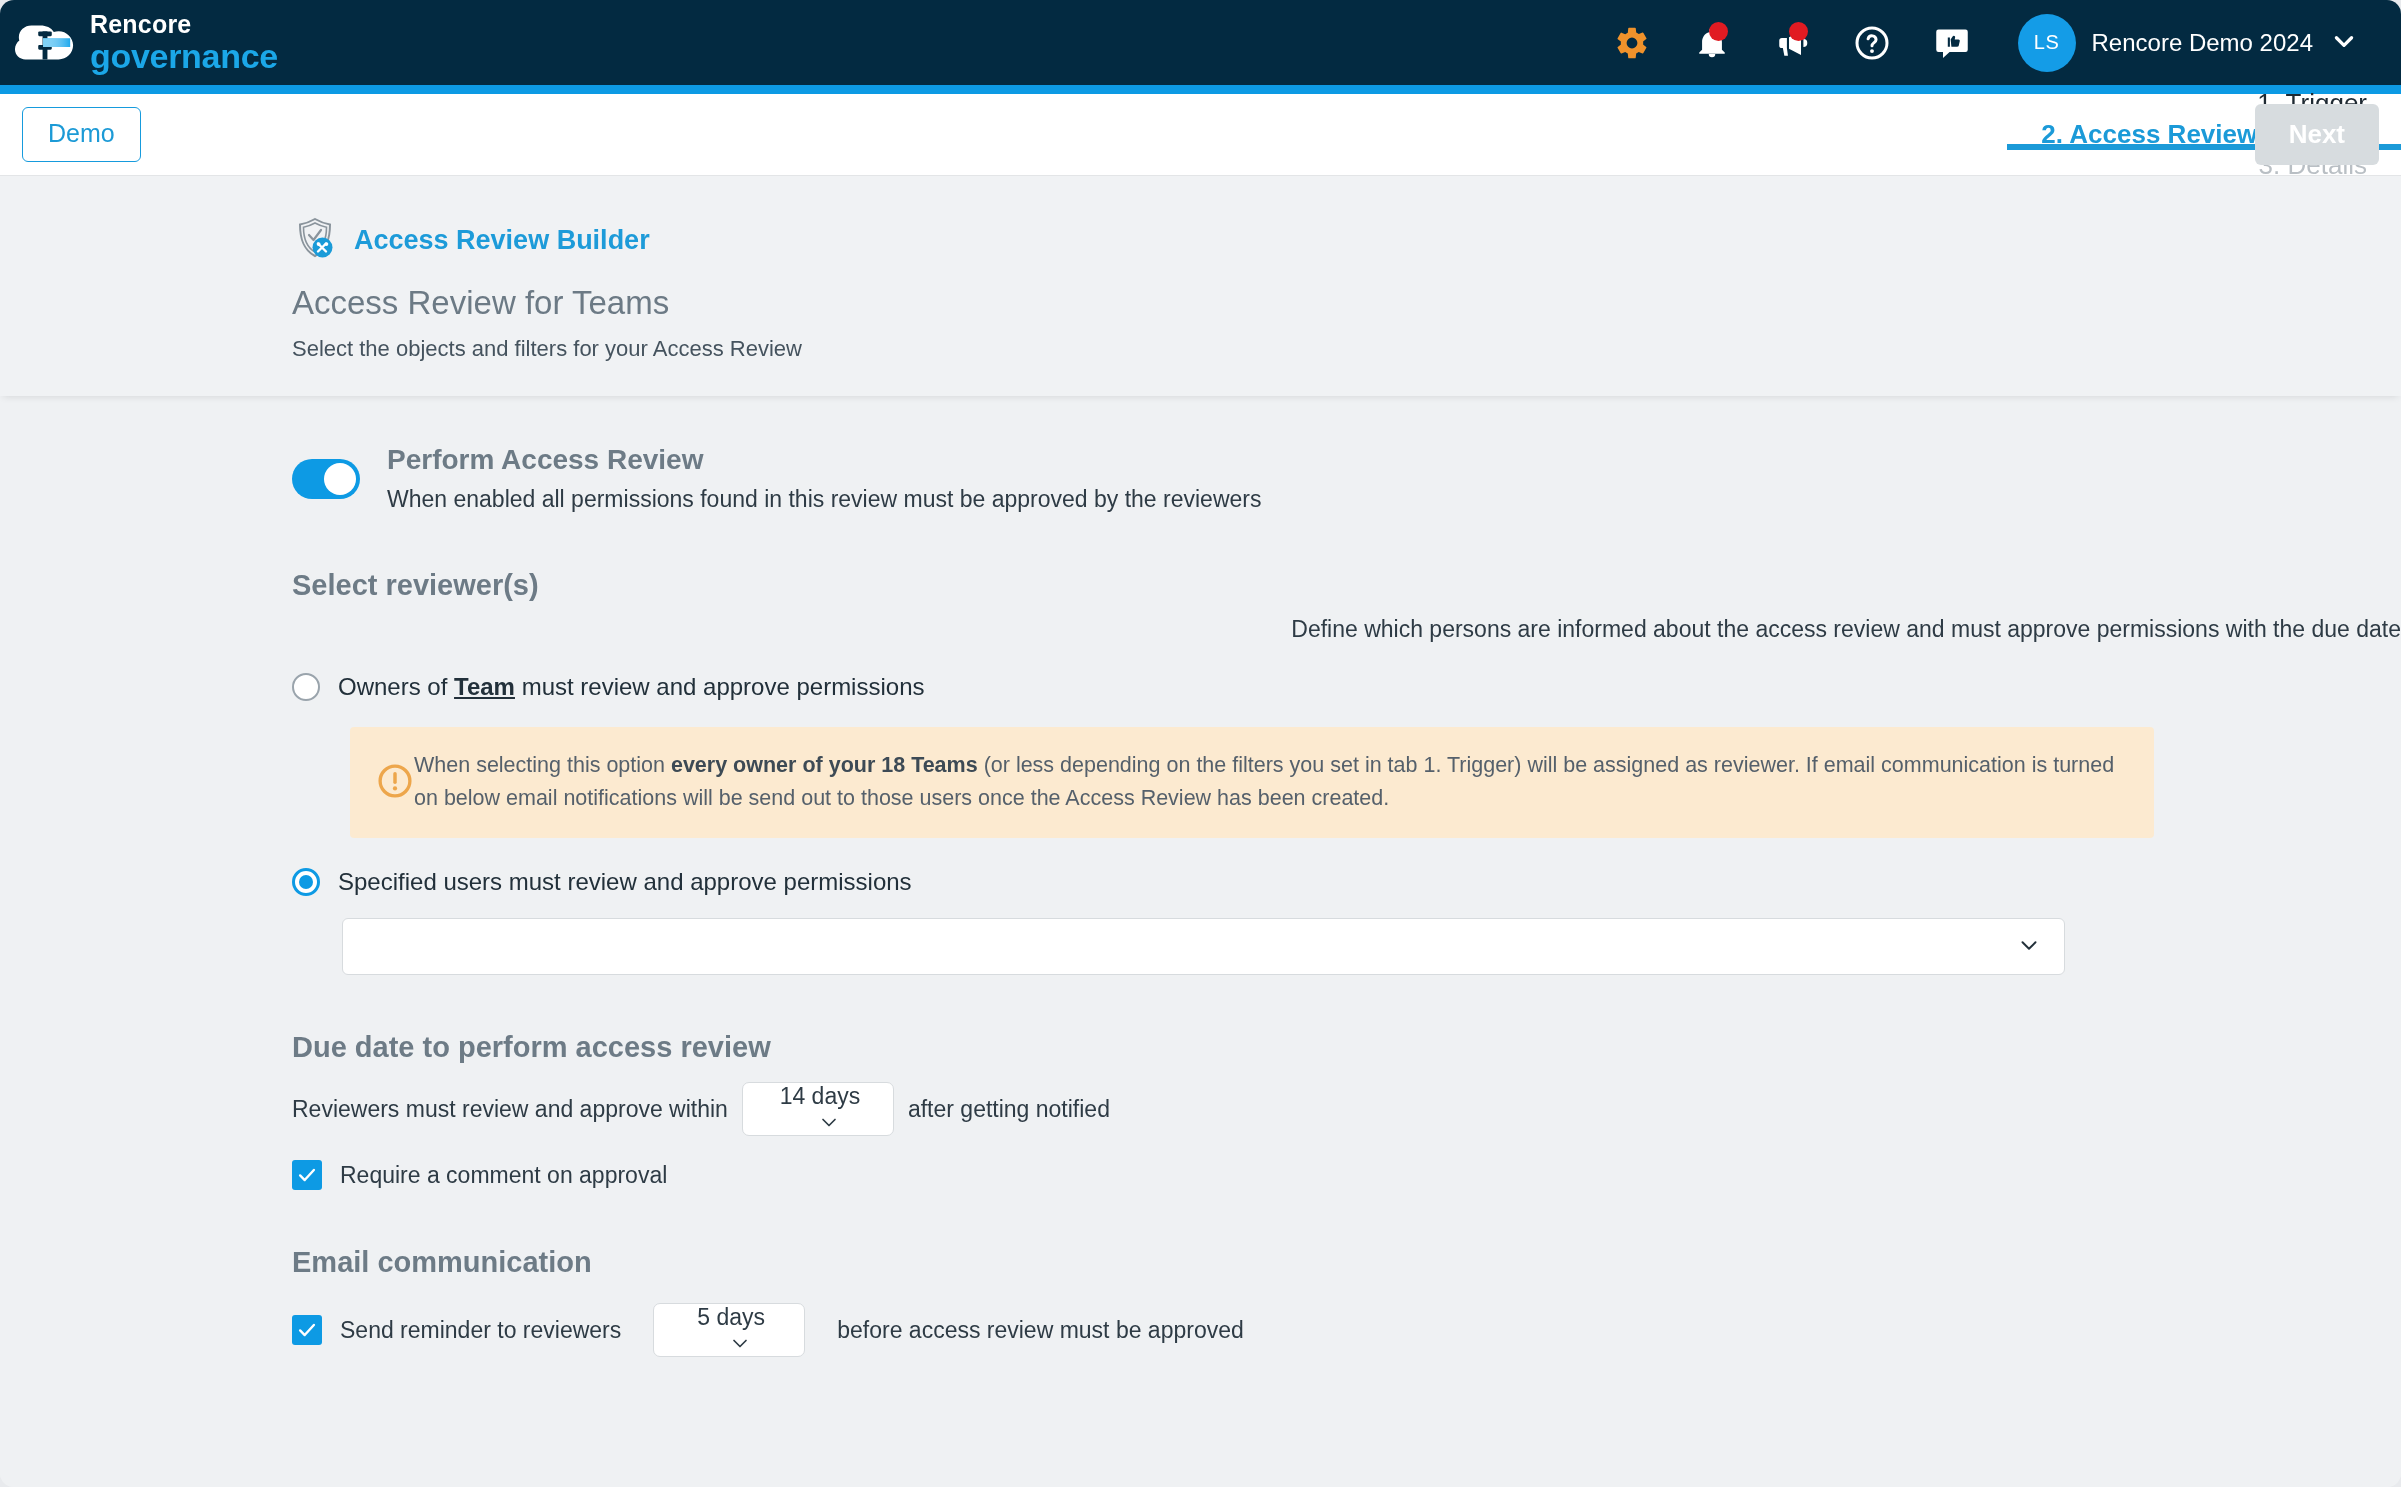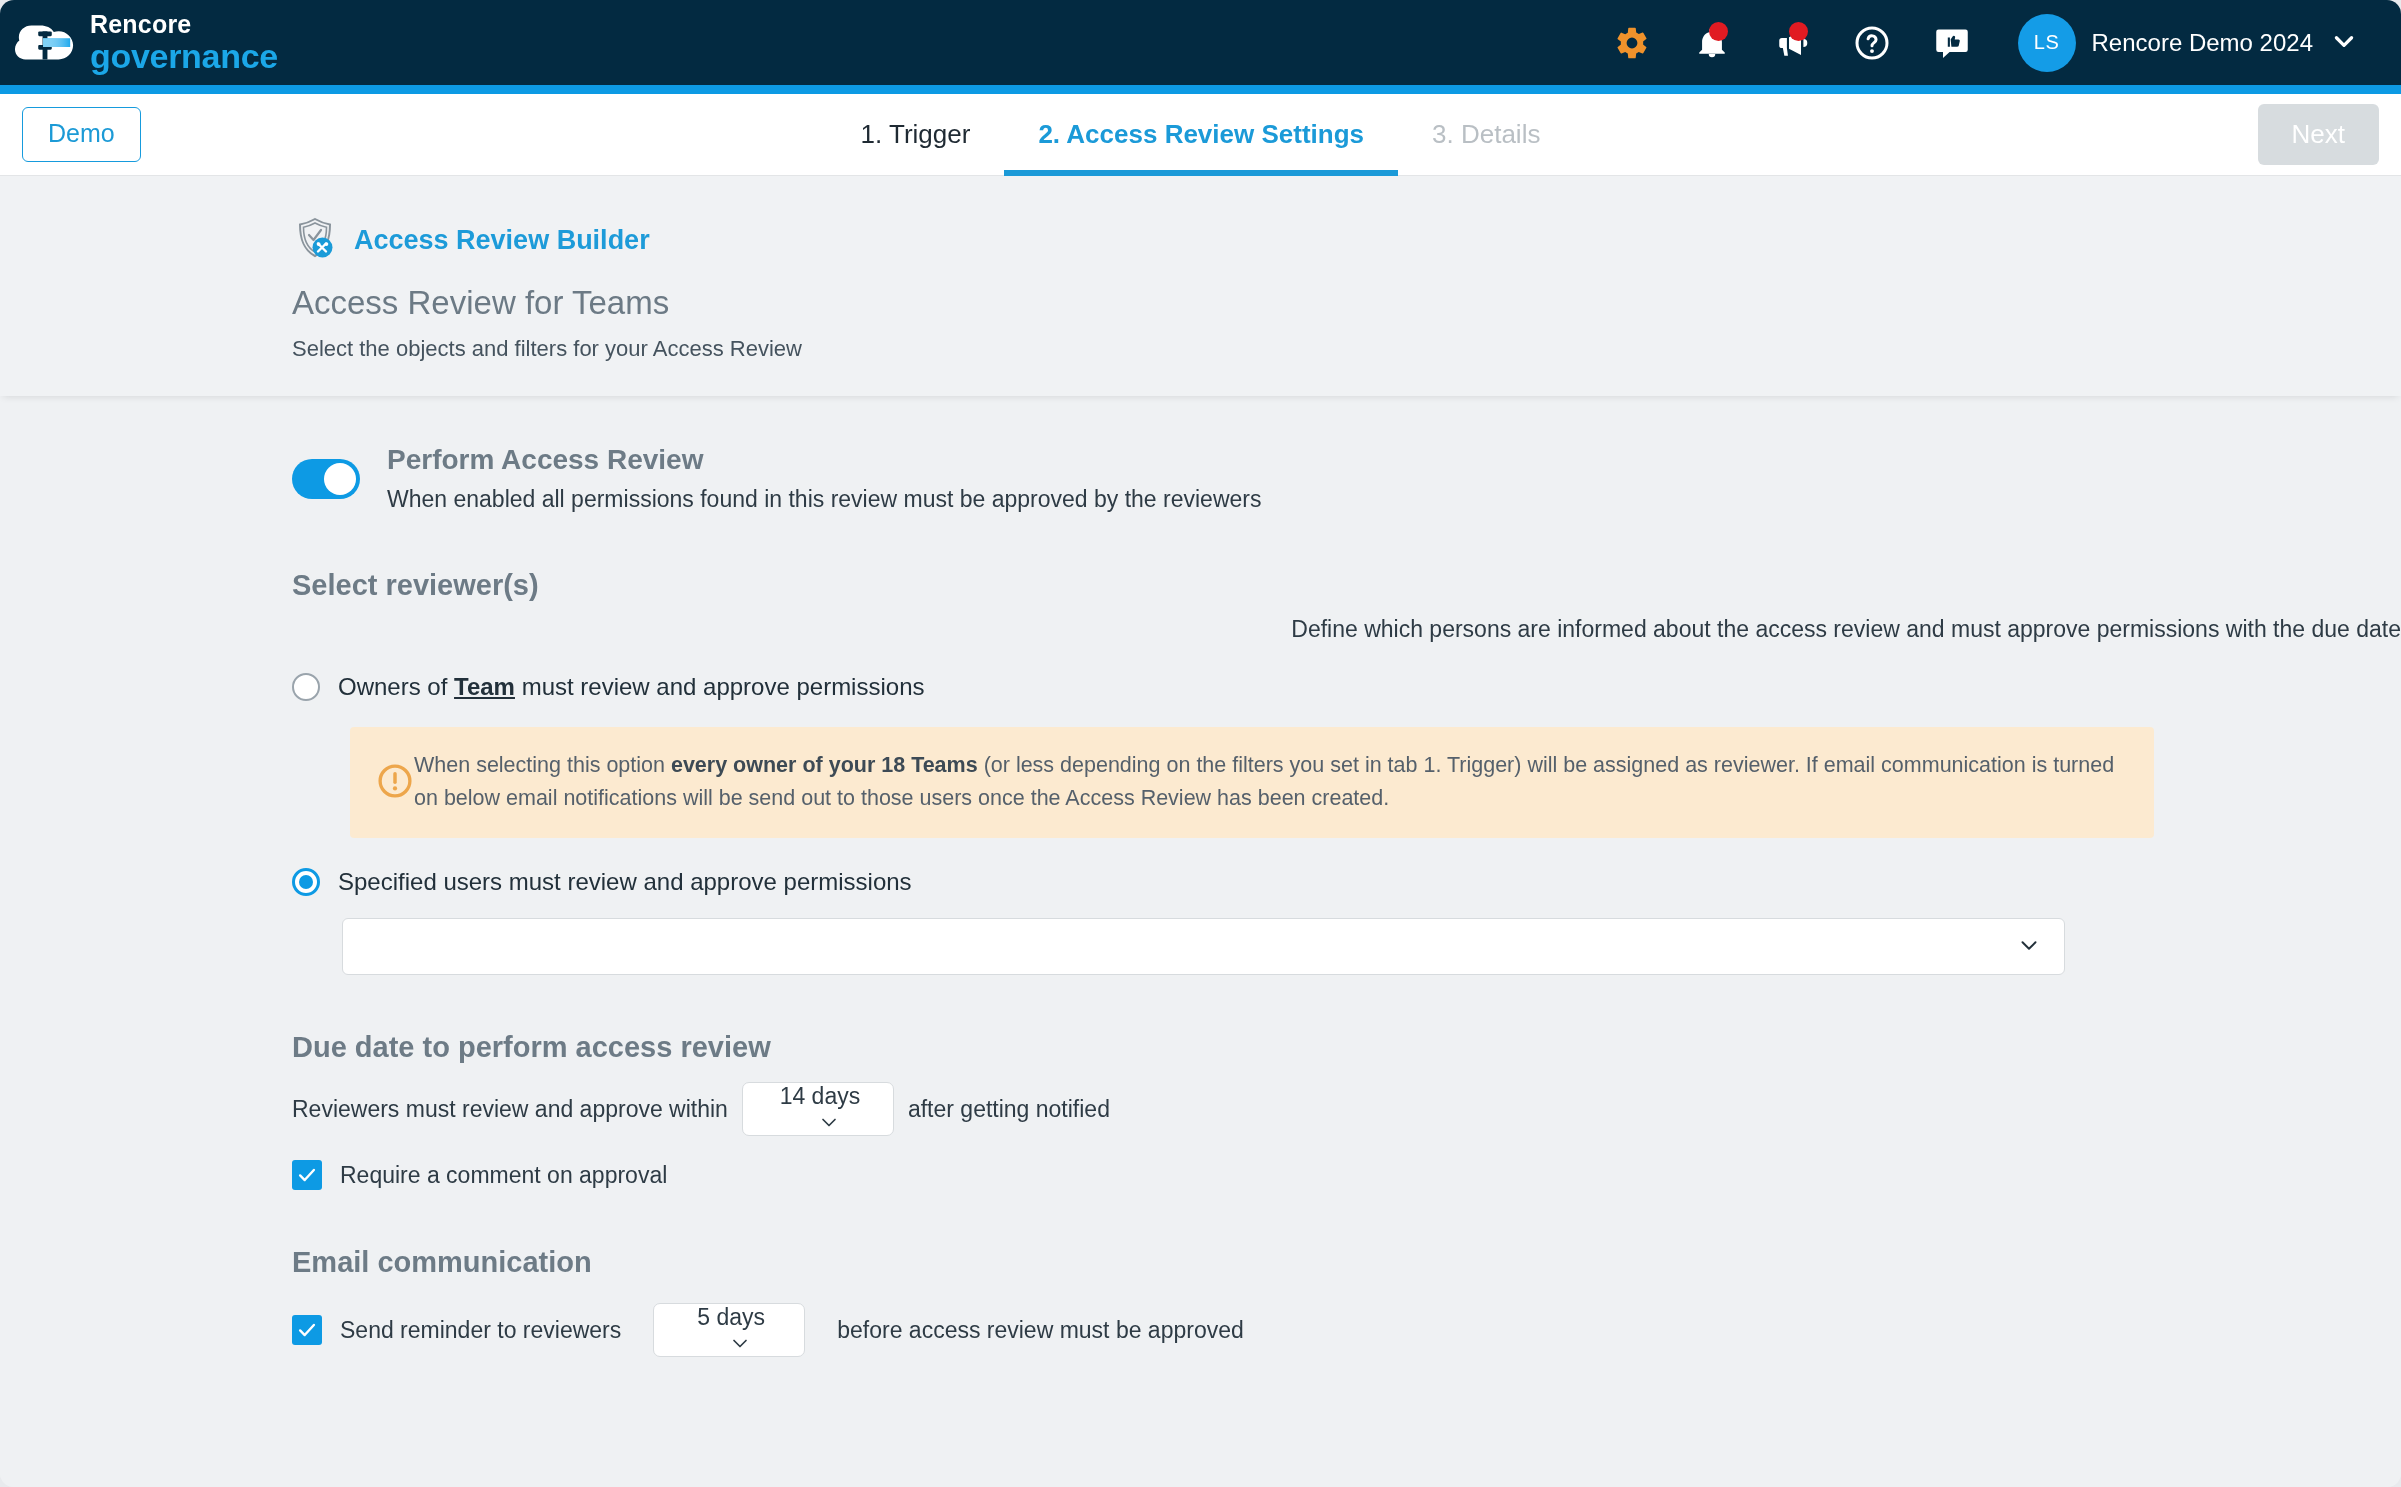--- a/index.html
+++ b/index.html
@@ -93,20 +93,21 @@
     font-family: inherit;
   }
   .steps {
     position: absolute;
     left: 0; right: 0;
     display: flex;
     justify-content: center;
     align-items: flex-end;
     gap: 0;
     height: 82px;
+    flex-direction: column;
   }
   .step {
     font-size: 26px;
     padding: 0 34px;
     height: 82px;
     display: flex;
     align-items: center;
     cursor: pointer;
     position: relative;
     white-space: nowrap;
@@ -126,20 +127,21 @@
     background: #d7dcdf;
     color: #ffffff;
     border: none;
     font-size: 26px;
     border-radius: 6px;
     padding: 15px 34px;
     cursor: default;
     font-family: inherit;
     position: relative;
     z-index: 2;
+    font-weight: bold;
   }
 
   
   .builder-head {
     background: #f0f2f4;
     padding: 38px 0 34px 292px;
     box-shadow: 0 4px 7px -3px rgba(0,0,0,.10);
     position: relative;
     z-index: 1;
   }

